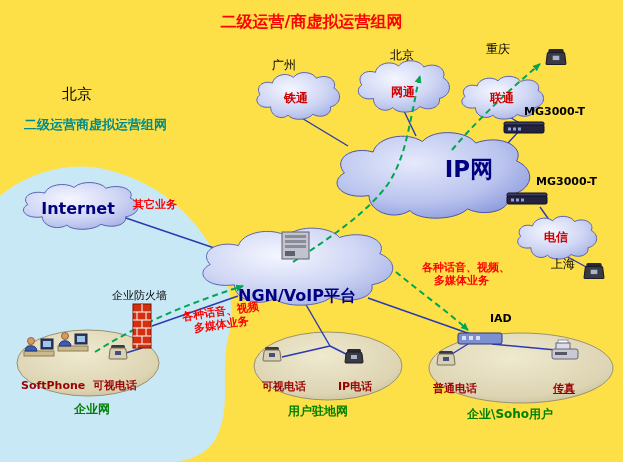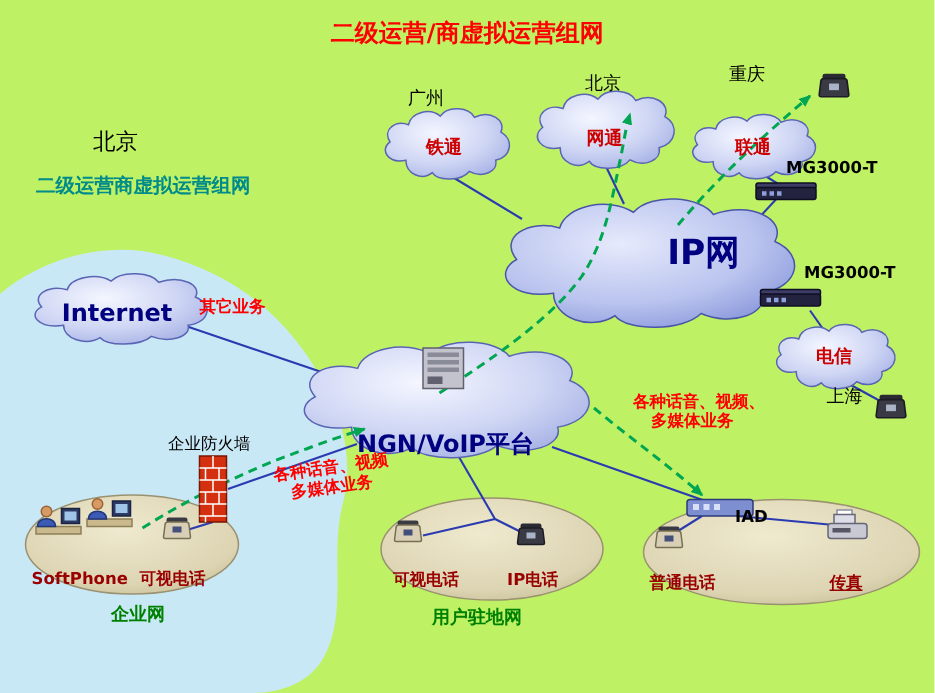--- a/index.html
+++ b/index.html
@@ -1,17 +1,17 @@
 <!DOCTYPE html>
 <html><head>
 <meta charset="utf-8">
 <style>
   html,body { margin:0; padding:0; background:#ffffff; }
   #stage {
-    position:relative; width:623px; height:462px; background:#bef264;
+    position:relative; width:623px; height:462px; background:#fde047;
     font-family:"DejaVu Sans","Liberation Sans",sans-serif; overflow:hidden;
   }
   #diagram-svg { position:absolute; left:0; top:0; }
   .lbl { position:absolute; white-space:nowrap; line-height:1.15; }
   .ctr { transform:translateX(-50%); }
   .title { left:0; top:13px; width:623px; text-align:center;
            font-size:16px; font-weight:bold; color:#ff0000; }
   .region { font-size:15px; color:#000000; }
   .subtitle { font-size:13px; font-weight:bold; color:#008b8b; }
   .city { font-size:12px; color:#000000; }
@@ -175,21 +175,21 @@
   <div class="lbl cloud-op ctr" style="left:403px; top:86px;">网通</div>
   <div class="lbl cloud-op ctr" style="left:502px; top:92px;">联通</div>
   <div class="lbl cloud-op ctr" style="left:556px; top:231px;">电信</div>
 
   <div class="lbl ipnet ctr" style="left:441px; top:156px;">IP网</div>
   <div class="lbl netlbl ctr" style="left:78px; top:200px;">Internet</div>
   <div class="lbl netlbl ctr" style="left:297px; top:266px;margin-top:21px;">NGN/VoIP平台</div>
 
   <div class="lbl mg" style="left:524px; top:106px;">MG3000-T</div>
   <div class="lbl mg" style="left:536px; top:176px;">MG3000-T</div>
-  <div class="lbl iadlbl" style="left:490px; top:313px;margin-top:26px;">IAD</div>
+  <div class="lbl iadlbl" style="left:490px; top:313px;">IAD</div>
   <div class="lbl devlbl" style="left:112px; top:290px;">企业防火墙</div>
 
   <div class="lbl ann" style="left:133px; top:199px;">其它业务</div>
 
   <div class="lbl ann tilt" style="left:183px; top:306px;">
     <div>各种话音、视频</div>
     <div style="padding-left:10px;">多媒体业务</div>
   </div>
 
   <div class="lbl ann" style="left:422px; top:262px;">
@@ -199,14 +199,15 @@
 
   <div class="lbl term" style="left:21px; top:380px;">SoftPhone</div>
   <div class="lbl term" style="left:93px; top:380px;">可视电话</div>
   <div class="lbl term" style="left:262px; top:381px;">可视电话</div>
   <div class="lbl term" style="left:338px; top:381px;">IP电话</div>
   <div class="lbl term" style="left:433px; top:383px;">普通电话</div>
   <div class="lbl term" style="left:553px; top:383px;text-decoration:underline;">传真</div>
 
   <div class="lbl grp" style="left:74px; top:403px;">企业网</div>
   <div class="lbl grp" style="left:288px; top:405px;">用户驻地网</div>
+  <div class="lbl grp" style="left:467px; top:408px;">企业\Soho用户</div>
 
 </div>
 
 </body></html>

